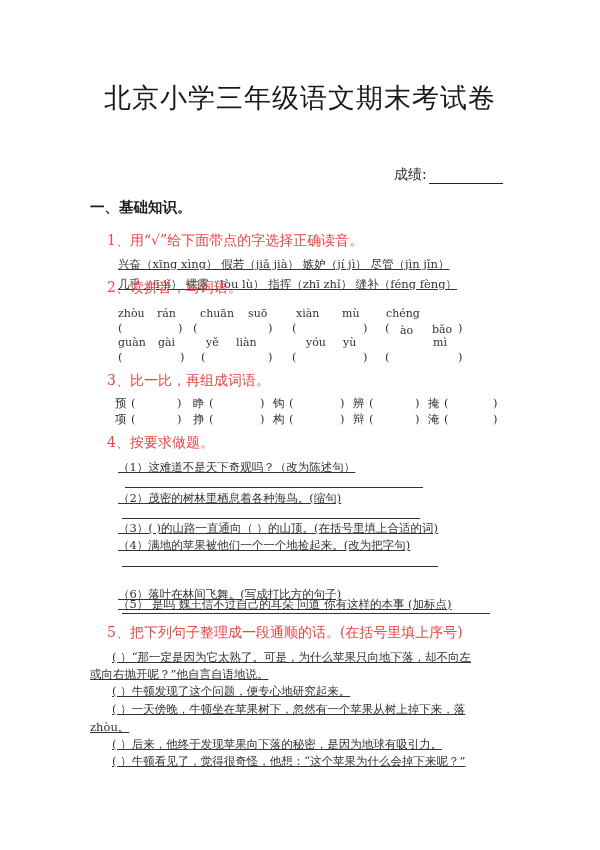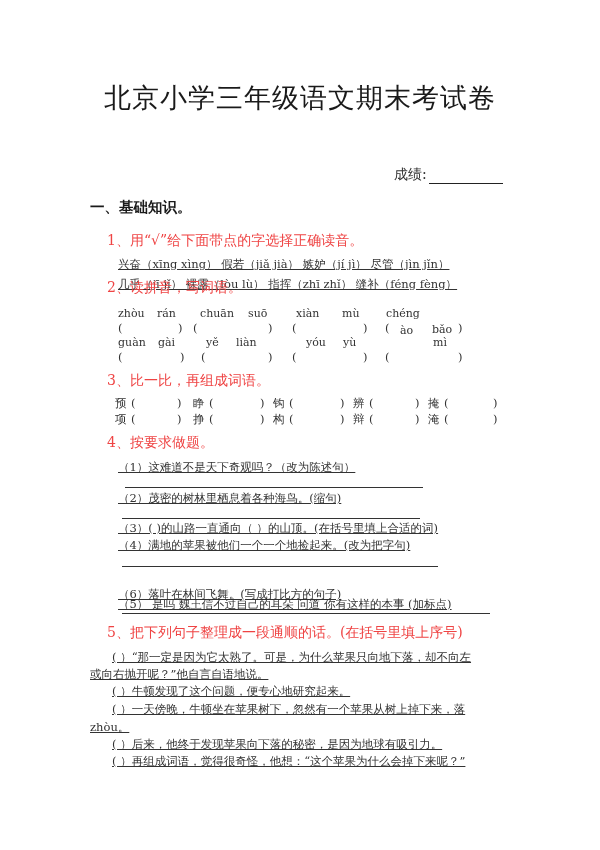--- a/index.html
+++ b/index.html
@@ -121,13 +121,13 @@
 <div class="abs sm" style="left:118px;top:587px;">（6）落叶在林间飞舞。(写成打比方的句子)</div>
 <div class="rule" style="left:122px;top:613px;width:368px;"></div>
 
 <div class="abs q" style="left:107px;top:624px;">5、把下列句子整理成一段通顺的话。(在括号里填上序号)</div>
 <div class="abs sm" style="left:112px;top:650px;">(      ）“那一定是因为它太熟了。可是，为什么苹果只向地下落，却不向左</div>
 <div class="abs sm" style="left:90px;top:667px;">或向右抛开呢？”他自言自语地说。</div>
 <div class="abs sm" style="left:112px;top:684px;">(      ）牛顿发现了这个问题，便专心地研究起来。</div>
 <div class="abs sm" style="left:112px;top:702px;">(      ）一天傍晚，牛顿坐在苹果树下，忽然有一个苹果从树上掉下来，落</div>
 <div class="abs sm" style="left:90px;top:720px;">zhòu。</div>
 <div class="abs sm" style="left:112px;top:737px;">(      ）后来，他终于发现苹果向下落的秘密，是因为地球有吸引力。</div>
-<div class="abs sm" style="left:112px;top:754px;">(      ）再组成词语，觉得很奇怪，他想：“这个苹果为什么会掉下来呢？”</div>
+<div class="abs sm" style="left:112px;top:754px;">(      ）牛顿看见了，觉得很奇怪，他想：“这个苹果为什么会掉下来呢？”</div>
 
 </body></html>

